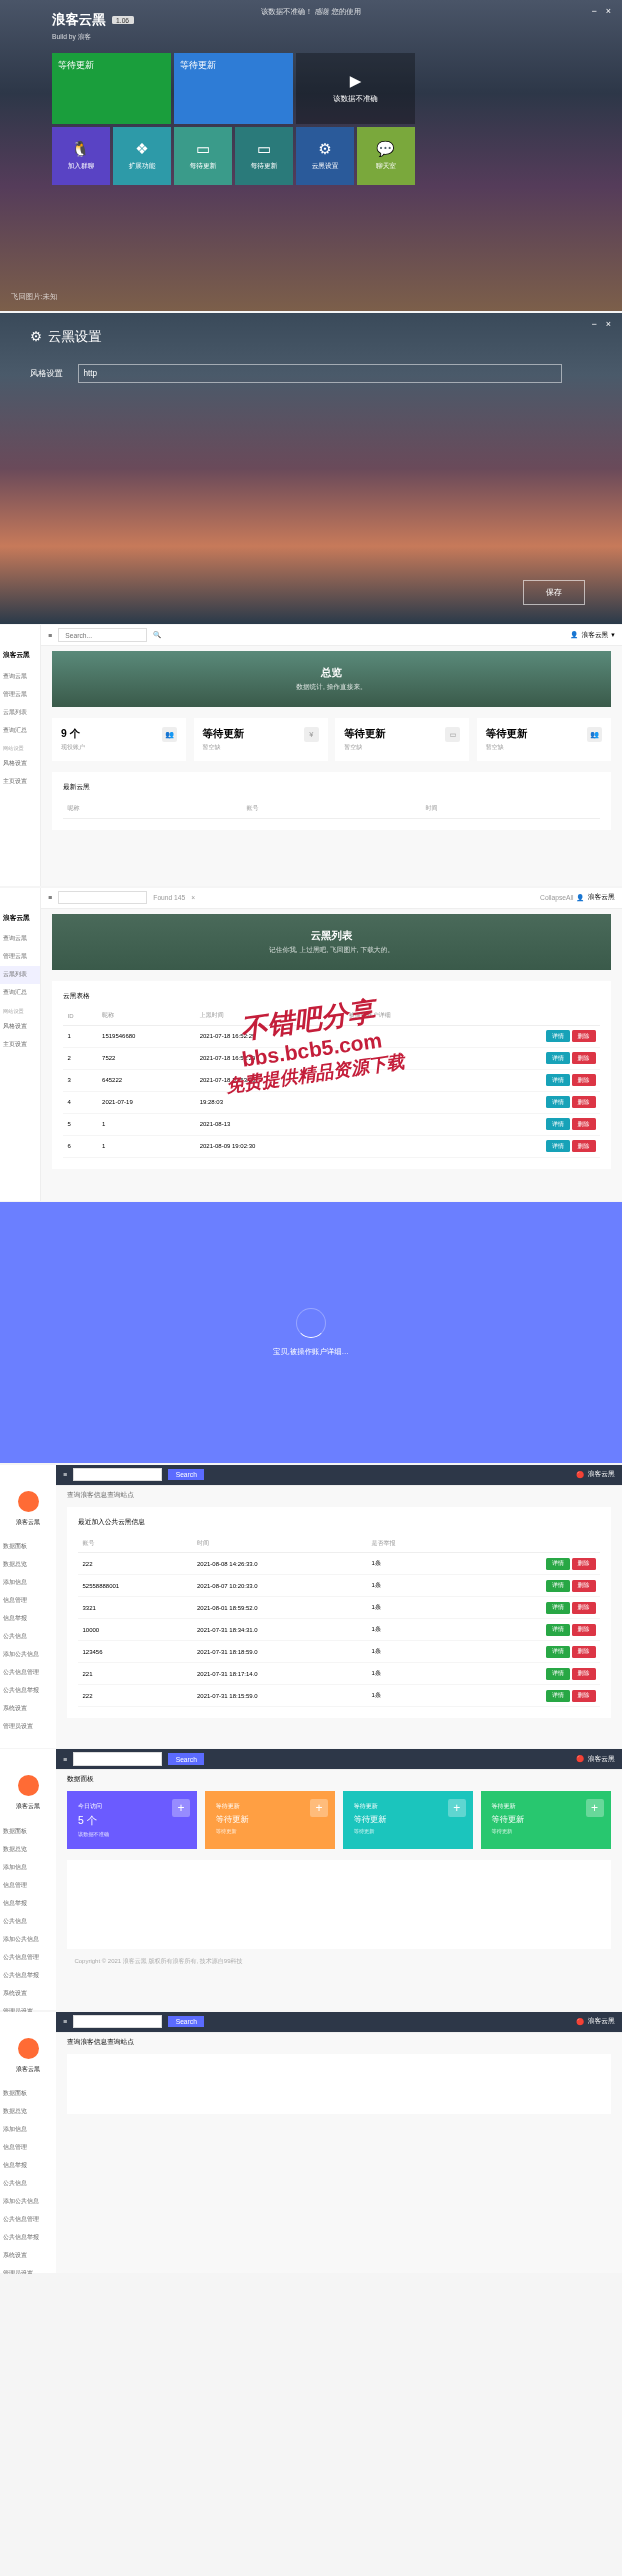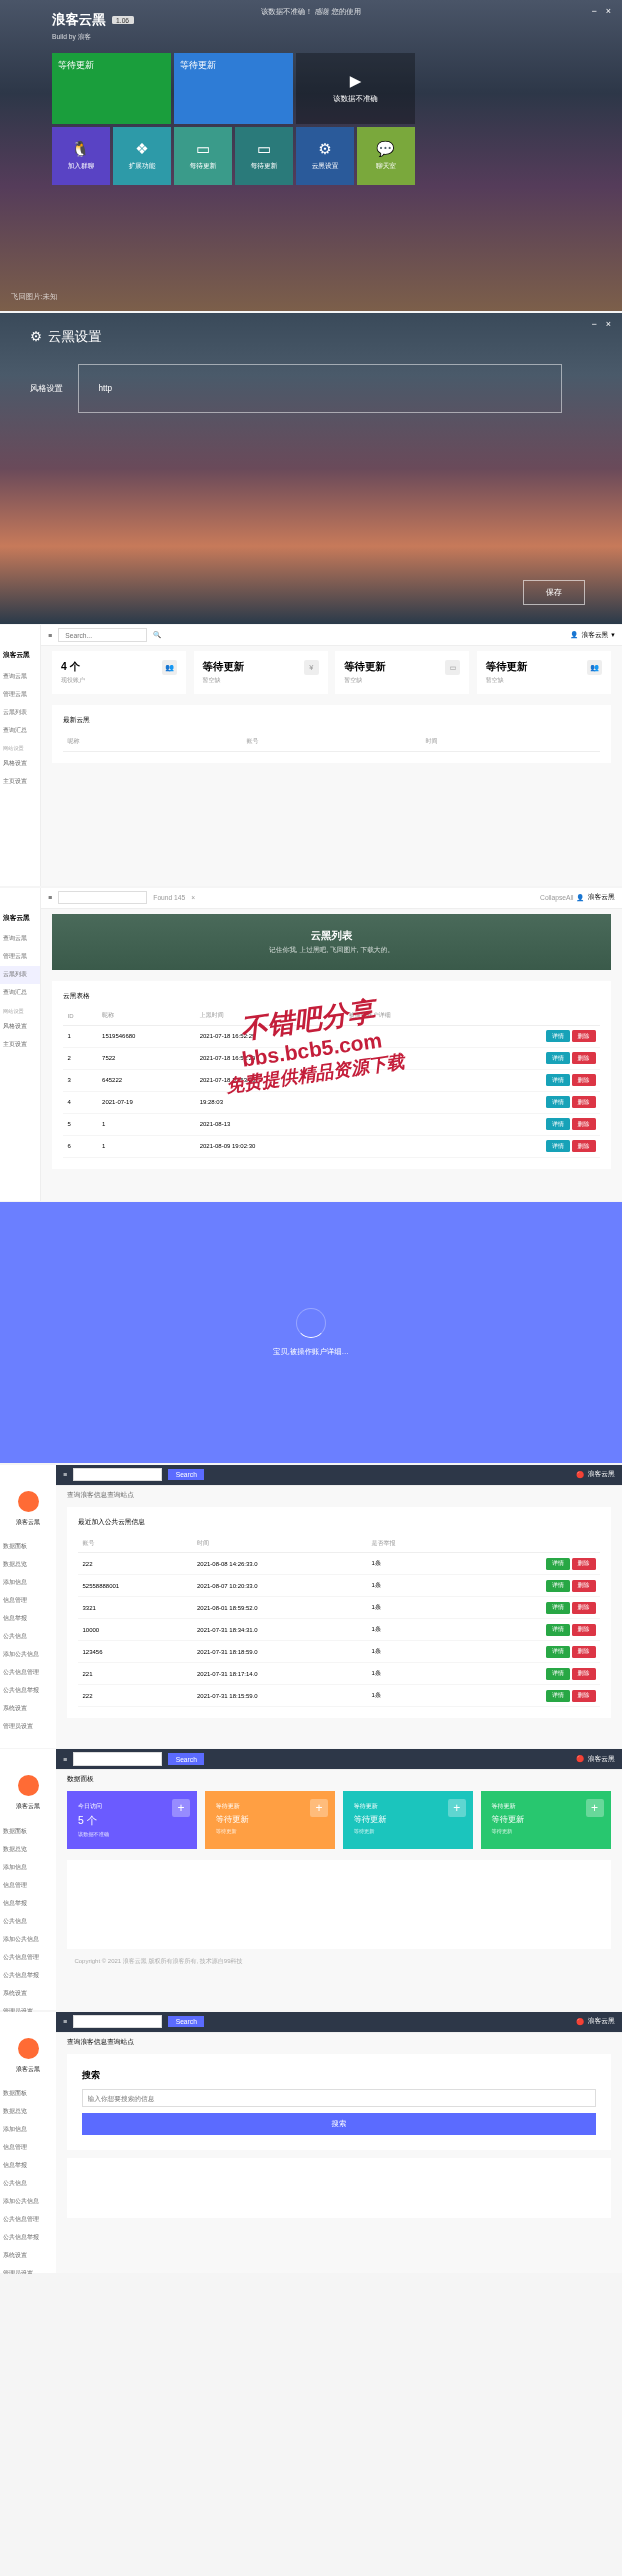--- a/index.html
+++ b/index.html
@@ -27,21 +27,21 @@
 .tile-lime{background:#7aa83c}
 .tile-video{width:119px;height:71px;background:rgba(0,0,0,.3);display:flex;flex-direction:column;align-items:center;justify-content:center;gap:4.5px;font-size:7.4px}
 .tile-icon{font-size:15px}
 .mode-label{position:absolute;bottom:9px;left:11px;font-size:7.4px;opacity:.7}
 
 
 .panel2{height:311px;background:linear-gradient(180deg,#3a4a5a 0%,#4a5a6a 20%,#6a4a5a 50%,#c77a5a 75%,#2a3a4a 100%);color:#fff;padding:15px 30px}
 .p2-title{font-size:13.4px;display:flex;align-items:center;gap:6px;margin-bottom:18.6px}
 .form-row{display:flex;gap:7.4px;align-items:center;margin-bottom:7.4px}
 .form-label{font-size:8.2px;width:41px}
-.form-input{flex:1;background:transparent;border:0.7px solid rgba(255,255,255,.5);padding:19px;color:#fff;font-size:8.2px;max-width:484px}
+.form-input{flex:1;background:transparent;border:0.7px solid rgba(255,255,255,.5);padding:4px;color:#fff;font-size:8.2px;max-width:484px}
 .btn-outline{border:0.7px solid rgba(255,255,255,.6);background:transparent;color:#fff;padding:6px 22px;font-size:8.2px}
 .btn-row{display:flex;justify-content:center;gap:15px;margin-top:179px}
 .btn-save{position:absolute;bottom:18.6px;right:37px}
 
 
 .dash{background:#fff;min-height:261px;display:flex;position:relative}
 .dash-topbar{position:absolute;top:0;left:41px;right:0;height:21px;background:#fff;border-bottom:0.7px solid #eee;display:flex;align-items:center;padding:0 7.4px;gap:6px;font-size:6.7px}
 .dash-topbar-dark{background:#2d3748;color:#fff}
 .search-box{border:0.7px solid #ddd;padding:2.2px 6px;font-size:6.7px;width:89px;background:#fff}
 .search-btn{background:#5b6bff;color:#fff;padding:2.2px 7.4px;font-size:6.7px;border:none}
@@ -197,24 +197,28 @@
       </div>
     <div class="sb-section">网站设置</div>
     <div class="sb-item">
         <span>风格设置</span>
       </div>
     <div class="sb-item">
         <span>主页设置</span>
       </div>
   </div>
   <div class="content">
+    <div class="hero-banner">
+      <div class="hero-title">总览</div>
+      <div class="hero-sub">数据统计,  操作直接来。</div>
+    </div>
     <div class="stat-row">
       <div class="stat-card">
           <div>
-            <div class="stat-val">4 个</div>
+            <div class="stat-val">9 个</div>
             <div class="stat-lbl">现役账户</div>
           </div>
           <div class="stat-icon">👥</div>
         </div>
       <div class="stat-card">
           <div>
             <div class="stat-val">等待更新</div>
             <div class="stat-lbl">暂空缺</div>
           </div>
           <div class="stat-icon">¥</div>
@@ -530,21 +534,16 @@
         <div class="sb-item">公共信息</div>
         <div class="sb-item">添加公共信息</div>
         <div class="sb-item">公共信息管理</div>
         <div class="sb-item">公共信息举报</div>
         <div class="sb-item">系统设置</div>
         <div class="sb-item">管理员设置</div>
       </div>
     </div>
   <div class="content">
     <div style="font-size:6.7px;margin-bottom:7.4px">查询浪客信息查询站点</div>
-    <div class="search-panel">
-      <div class="search-title">搜索</div>
-      <input class="big-search" placeholder="输入你想要搜索的信息" style="">
-      <button class="big-search-btn">搜索</button>
-    </div>
     <div class="white-panel" style="height:60px"></div>
   </div>
 </div>
 
 
 </body></html>

